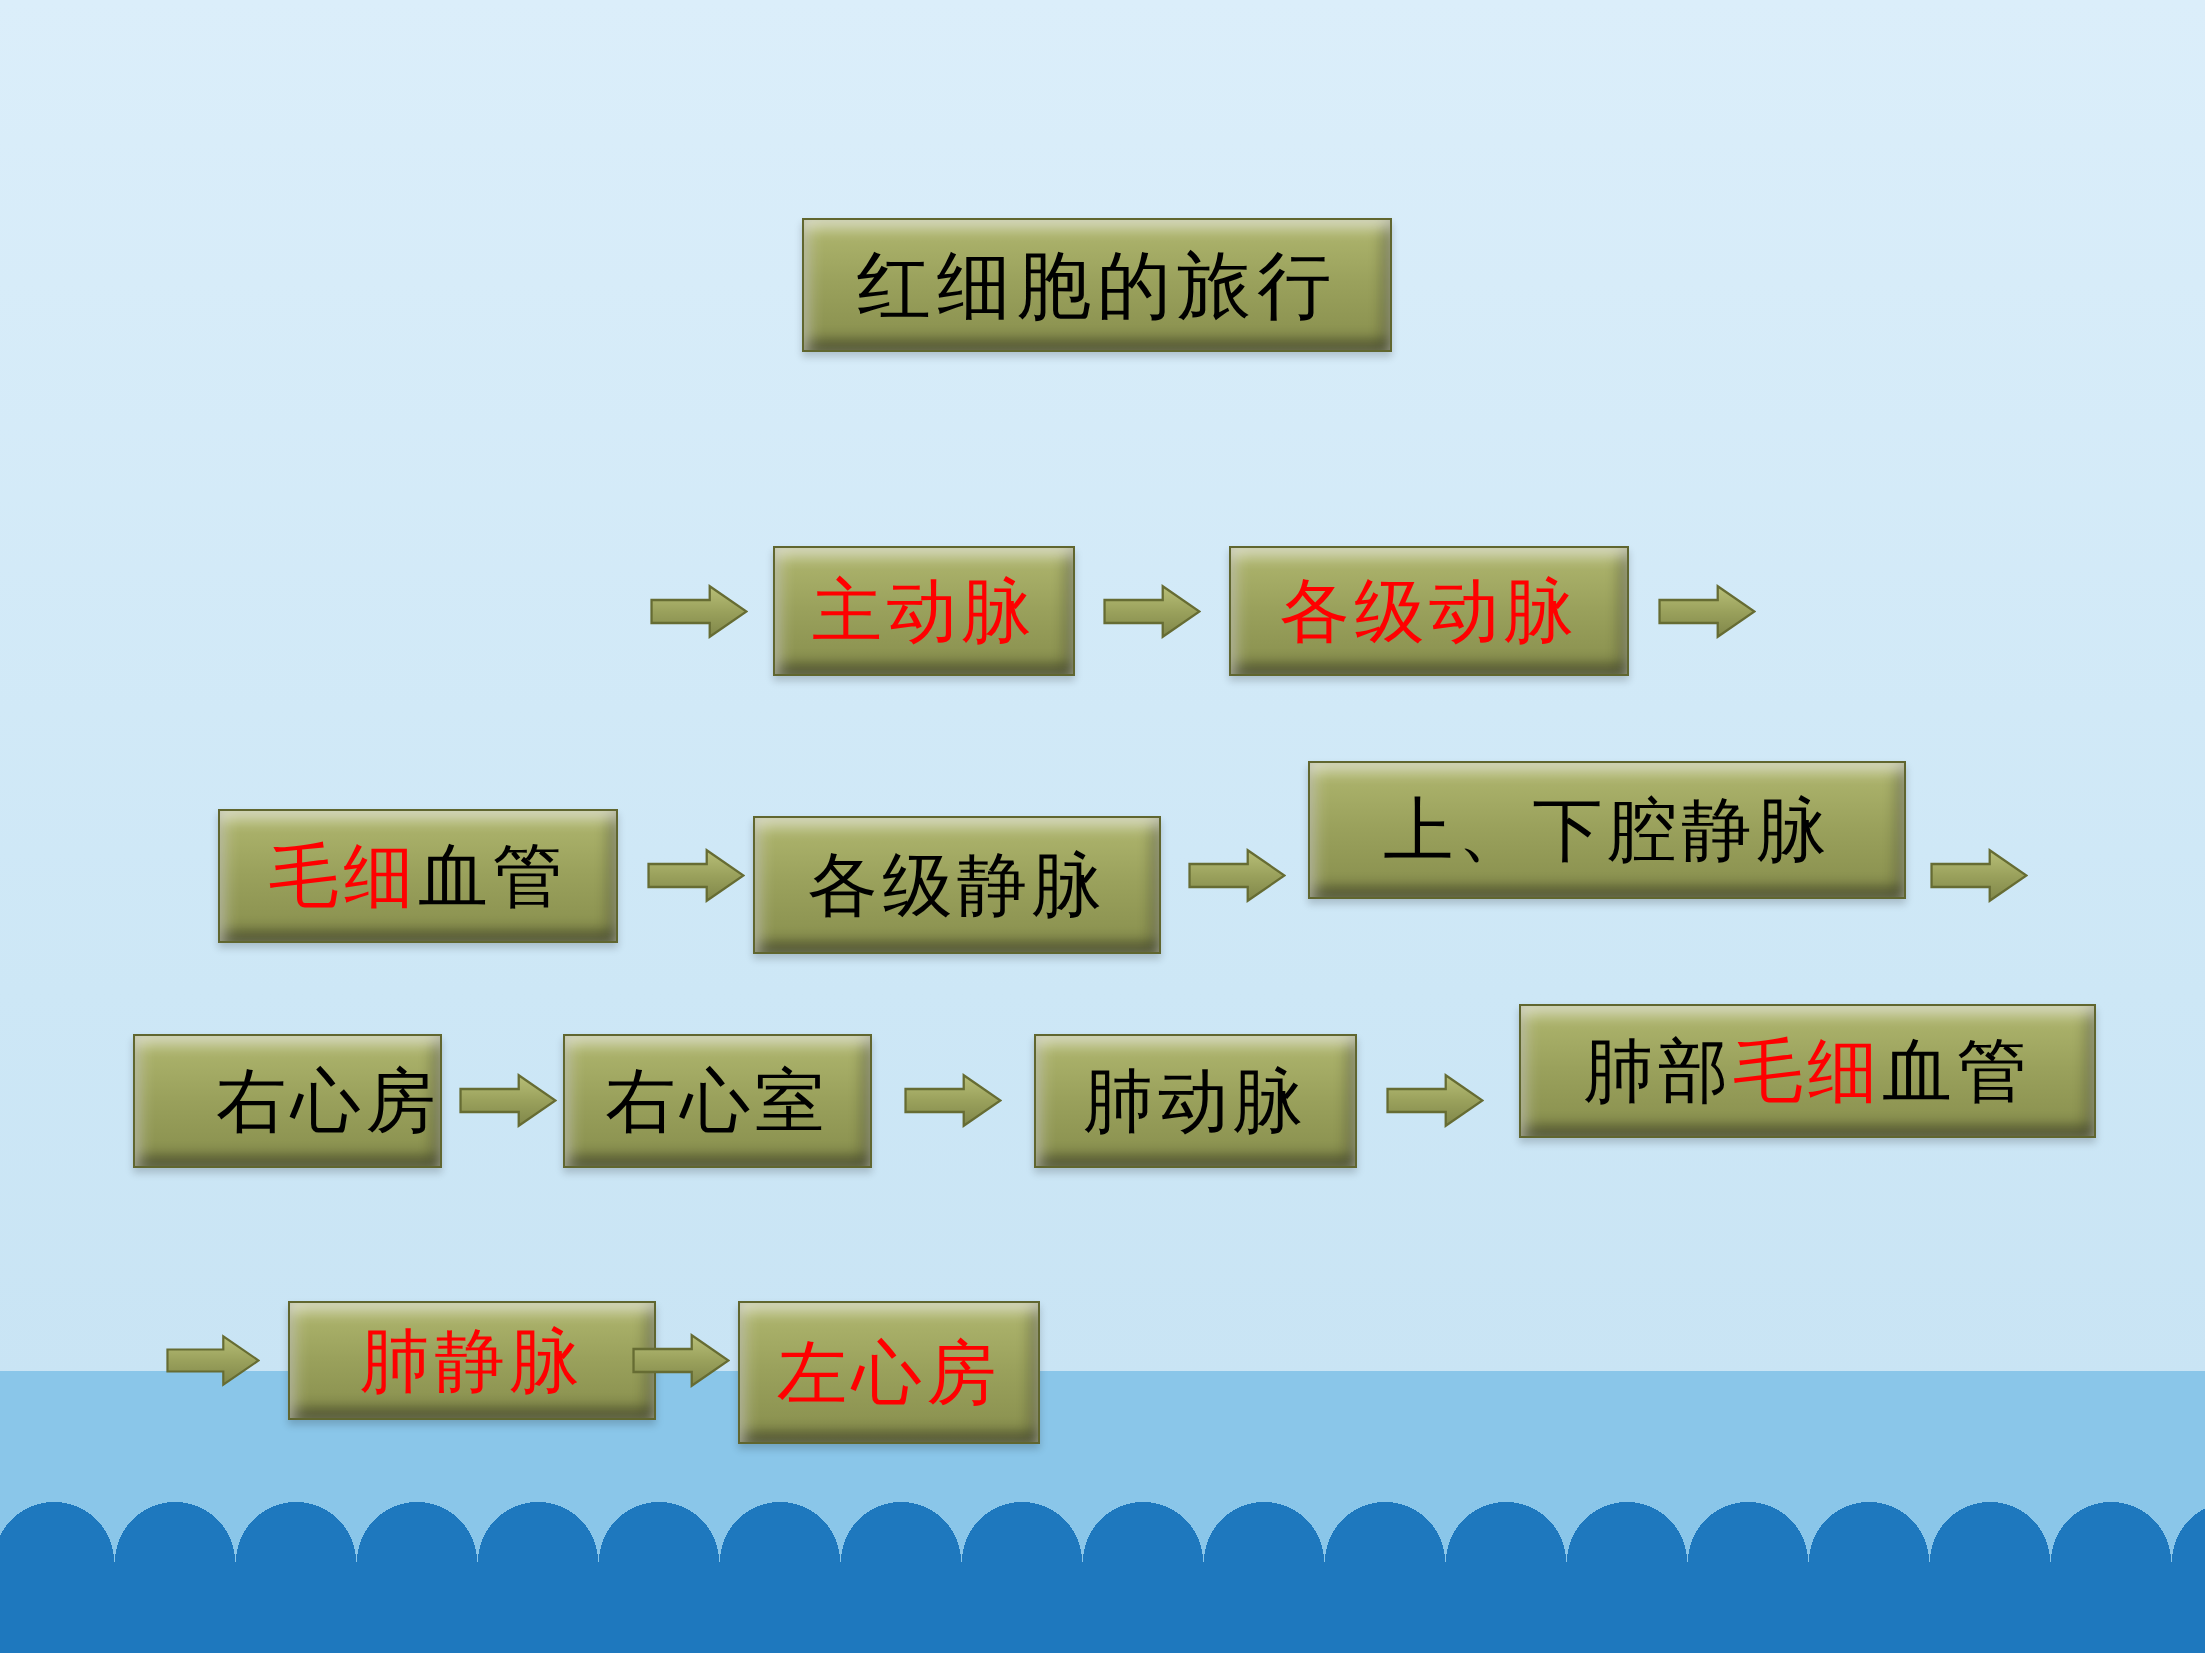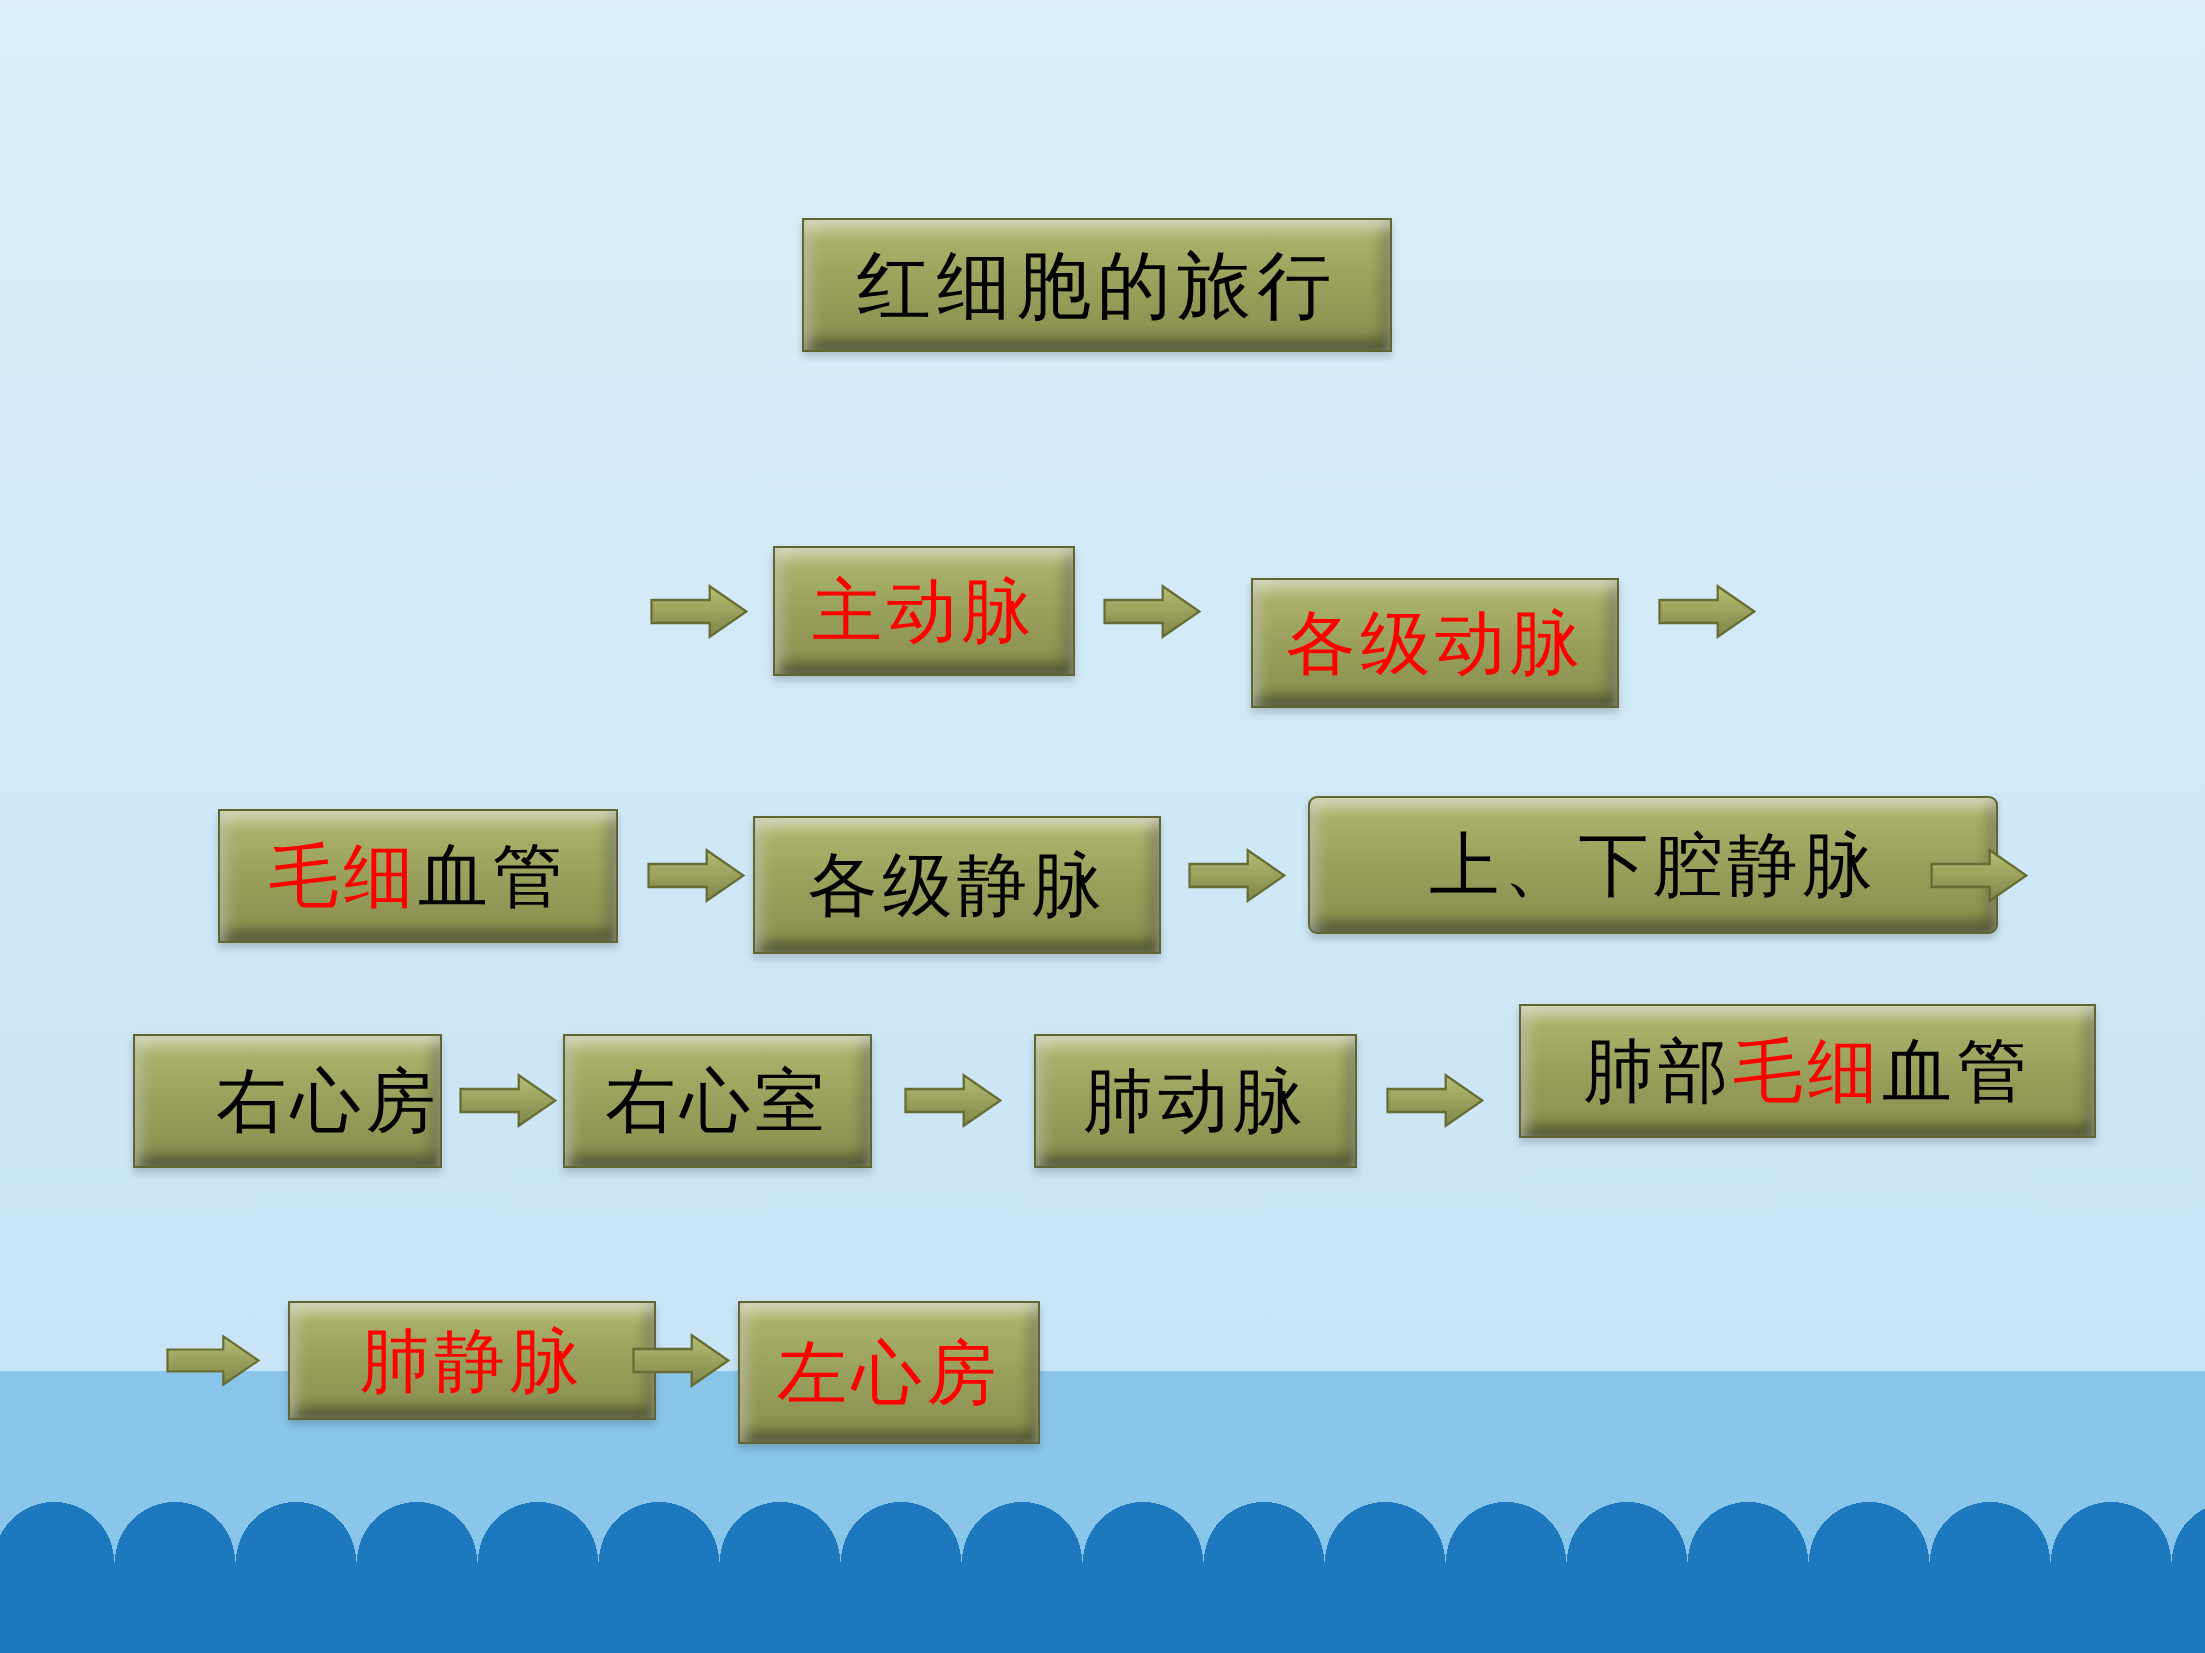--- a/index.html
+++ b/index.html
@@ -80,41 +80,41 @@
 
   <svg class="arrow" style="left:650px; top:583px;" width="98" height="57" viewBox="0 0 128 74">
       <use href="#arrow-shape" width="128" height="74"></use>
     </svg>
   <div class="gbox" style="left:773px; top:546px; width:302px; height:130px;">
     <span class="t red">主动脉</span>
   </div>
   <svg class="arrow" style="left:1103px; top:583px;" width="98" height="57" viewBox="0 0 128 74">
       <use href="#arrow-shape" width="128" height="74"></use>
     </svg>
-  <div class="gbox" style="left:1229px; top:578px; width:368px; height:130px;margin-left:22px;">
+  <div class="gbox" style="left:1229px; top:546px; width:400px; height:130px;">
     <span class="t red">各级动脉</span>
   </div>
   <svg class="arrow" style="left:1658px; top:583px;" width="98" height="57" viewBox="0 0 128 74">
       <use href="#arrow-shape" width="128" height="74"></use>
     </svg>
 
   <div class="gbox" style="left:218px; top:809px; width:400px; height:134px;">
     <span class="t red">毛细</span>
       <span class="t black">血管</span>
   </div>
   <svg class="arrow" style="left:647px; top:847px;" width="98" height="57" viewBox="0 0 128 74">
       <use href="#arrow-shape" width="128" height="74"></use>
     </svg>
   <div class="gbox" style="left:753px; top:816px; width:408px; height:138px;">
     <span class="t black">各级静脉</span>
   </div>
   <svg class="arrow" style="left:1188px; top:847px;" width="98" height="57" viewBox="0 0 128 74">
       <use href="#arrow-shape" width="128" height="74"></use>
     </svg>
-  <div class="gbox" style="left:1308px; top:796px; width:690px; height:138px;border-radius:9px;">
+  <div class="gbox" style="left:1308px; top:761px; width:598px; height:138px;">
     <span class="t black">上、下腔静脉</span>
   </div>
   <svg class="arrow" style="left:1930px; top:847px;" width="98" height="57" viewBox="0 0 128 74">
       <use href="#arrow-shape" width="128" height="74"></use>
     </svg>
 
   <div class="gbox" style="left:133px; top:1034px; width:309px; height:134px;justify-content:flex-end;">
     <span class="t black">右心房</span>
   </div>
   <svg class="arrow" style="left:459px; top:1072px;" width="98" height="57" viewBox="0 0 128 74">

